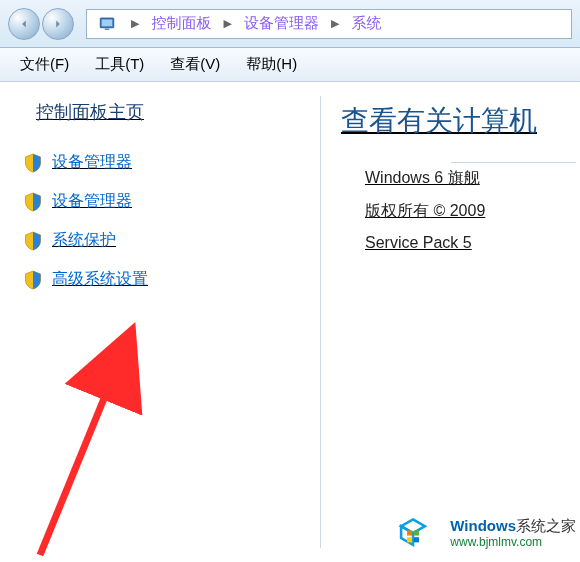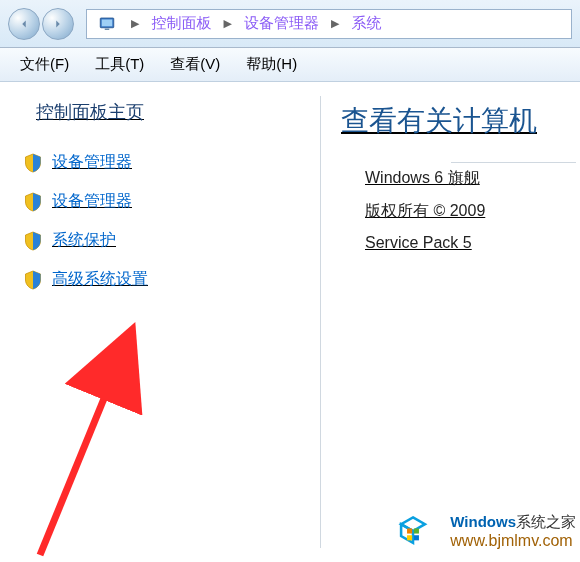--- a/index.html
+++ b/index.html
@@ -62,21 +62,21 @@
     
     .watermark { 
       position: absolute; right: 4px; bottom: 12px; 
       display: flex; align-items: center; gap: 20px; 
       font-size: 14px;
     }
     .wm-logo { width: 34px; height: 34px; }
     .wm-text { display: flex; flex-direction: column; line-height: 1.2; }
     .wm-main { color: #333; font-size: 15px; }
     .wm-main b { color: #0063b1; font-weight: 600; }
-    .wm-sub { color: #a16207; font-size: 16px; }
+    .wm-sub { color: #15803d; font-size: 12px; }
   </style>
 </head>
 <body>
 
 <div class="nav-bar">
   <div class="nav-buttons">
     <div class="nav-btn">
       <svg viewBox="0 0 24 24">
           <path d="M15 6l-6 6 6 6"></path>
         </svg>

